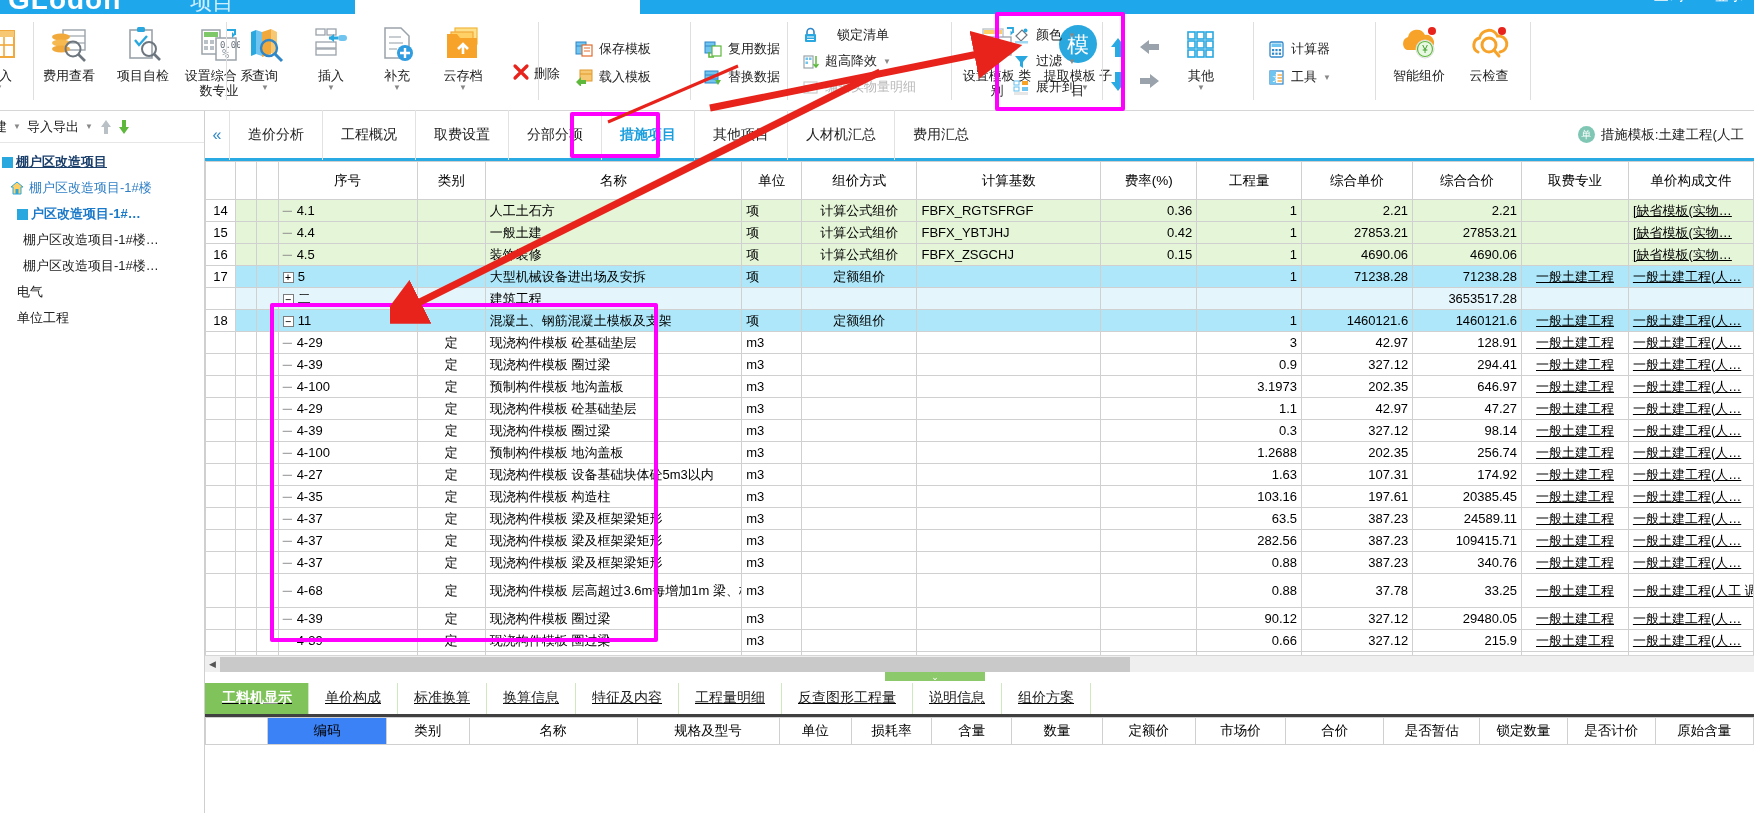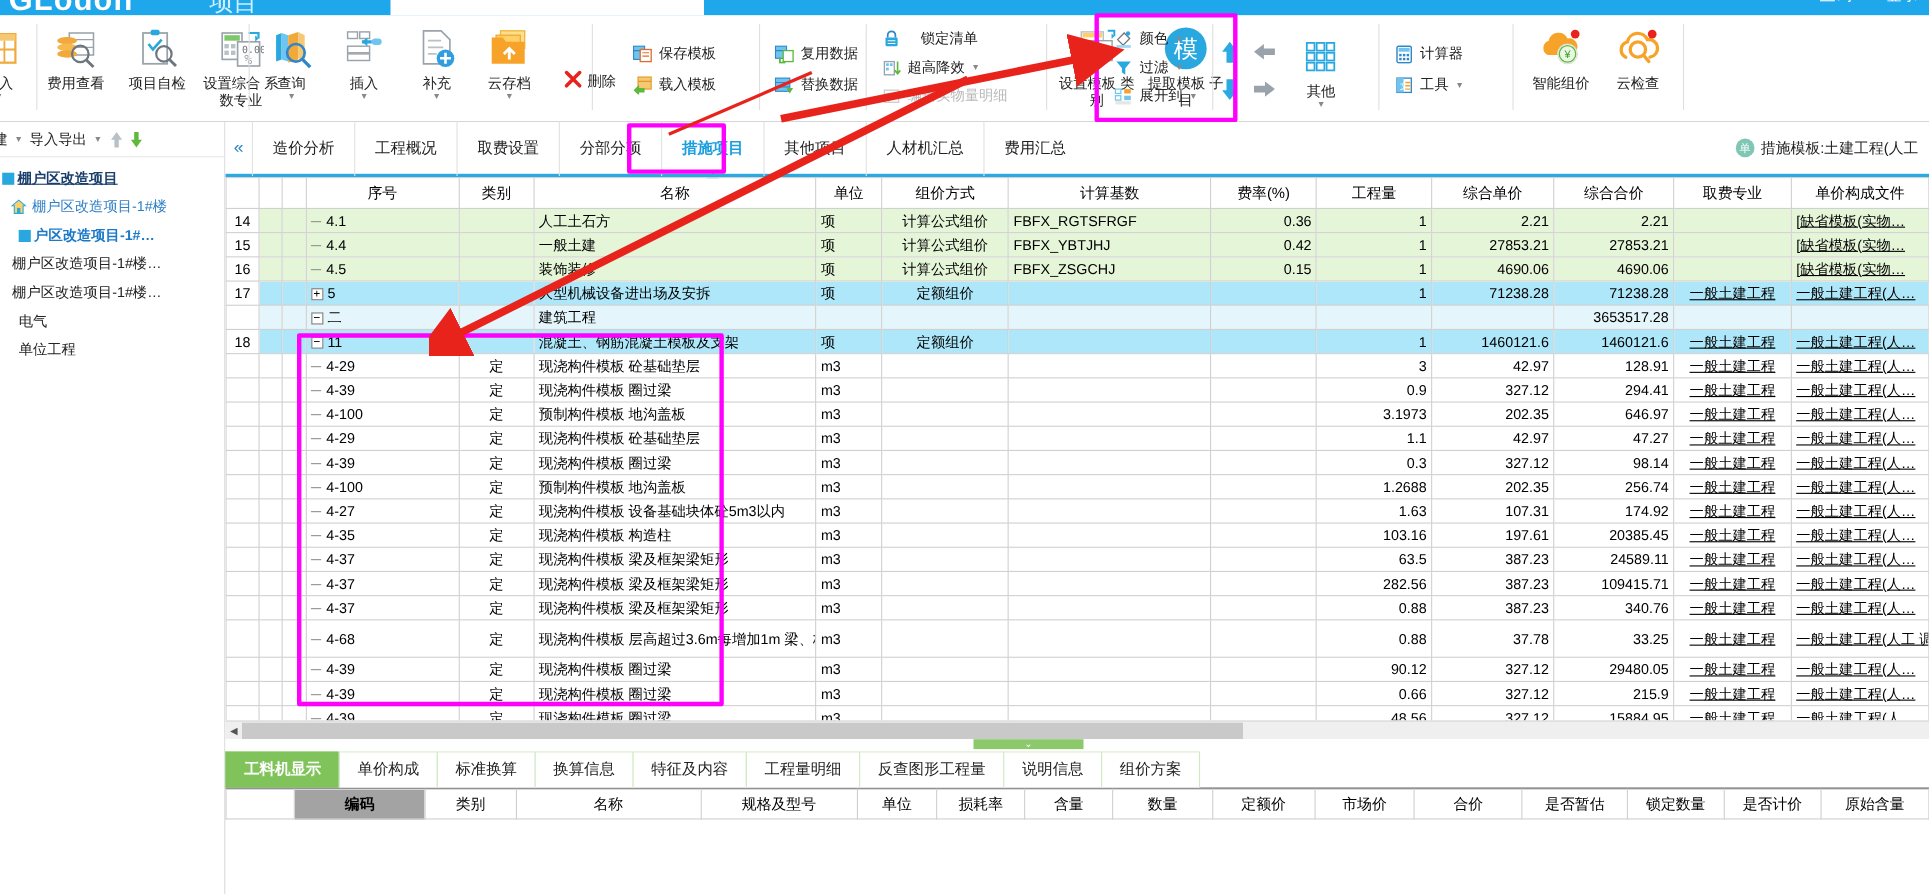--- a/index.html
+++ b/index.html
@@ -102,21 +102,21 @@
     overflow: hidden; cursor: default;
   }
   .lp-row .sq {
     width: 11px; height: 11px; background: #29a8e0; display: inline-block;
     margin-right: 3px; flex: 0 0 auto;
   }
   .lp-row .home { margin-right: 5px; flex: 0 0 auto; }
   .lp-row.root { font-weight: bold; color: #1b3f6b; padding-left: 2px; text-decoration: underline; }
   .lp-row.lv1 { padding-left: 10px; color: #2f7fc6; }
   .lp-row.sel { font-weight: bold; color: #1b79c9; padding-left: 17px; }
-  .lp-row.lv2 { padding-left: 11px; color: #222; }
+  .lp-row.lv2 { padding-left: 23px; color: #222; }
   .lp-row.lv3 { padding-left: 17px; color: #222; }
 
   
   .main {
     position: absolute; top: 111px; left: 205px;
     width: 1549px; height: 702px; background: #ffffff;
   }
   .tabbar {
     position: relative; height: 50px; background: #fff;
     border-bottom: 3px solid #2aaae2; display: flex; align-items: center;
@@ -151,21 +151,21 @@
   
   .gridwrap { position: relative; height: 494px; overflow: hidden; }
   table.grid { border-collapse: collapse; table-layout: fixed; width: 1549px; }
   table.grid th, table.grid td {
     border: 1px solid #d0d0d0; font-size: 13px;
     padding: 0 4px; height: 22px; overflow: hidden; white-space: nowrap;
     font-family: "Liberation Sans", sans-serif;
   }
   table.grid th {
     background: #ffffff; font-weight: normal; text-align: center;
-    height: 28px; font-size: 13.5px;
+    height: 38px; font-size: 13.5px;
   }
   th.basis { background: #fce5bb; font-weight: bold; border-bottom: 3px solid #2aaae2; }
   td.num { text-align: right; font-family: "DejaVu Sans Mono", monospace; font-size: 12px; }
   td.ctr { text-align: center; }
   td.mono { font-family: "DejaVu Sans Mono", monospace; font-size: 12px; }
   tr.green td { background: #e5f5d8; }
   tr.blue td { background: #ade7f9; }
   tr.paleblue td { background: #e4f5fb; }
   tr.white td { background: #ffffff; }
   td.rowno { text-align: center; background: #ffffff !important; color: #000; font-size: 12.5px; }
@@ -196,35 +196,35 @@
     position: relative; height: 11px; background: #ffffff;
   }
   .splitter .handle {
     position: absolute; left: 680px; top: 0; width: 100px; height: 9px;
     background: #8cc96a; display: flex; align-items: center; justify-content: center;
     color: #fff; font-size: 9px; cursor: default;
   }
 
   
   .btabs { display: flex; align-items: flex-end; height: 34px;
-           border-bottom: 1px solid #404040; }
+           border-bottom: 3px solid #404040; text-decoration: underline; }
   .btab {
     height: 33px; padding: 0 16px; display: flex; align-items: center;
     font-size: 14px; color: #222; border: 1px solid #cfe8c0;
     border-bottom: none; background: #ffffff; margin-right: -1px;
     white-space: nowrap; cursor: default;
   }
   .btab.active { background: #7fc35a; color: #ffffff; font-weight: bold;
                  border-color: #7fc35a; }
   table.bgrid { border-collapse: collapse; table-layout: fixed; width: 1549px; }
   table.bgrid th {
     border: 1px solid #d0d0d0; height: 27px; font-size: 13.5px;
     font-weight: normal; background: #ffffff; text-align: center;
   }
-  table.bgrid th.code { background: #a3a3a3; font-weight: bold; }
+  table.bgrid th.code { background: #3b82f6; font-weight: normal; }
 </style>
 </head>
 <body>
 
 <div id="app">
 
   <div class="titlestrip">
     <div class="logo">GLodon</div>
     <div class="projname">项目</div>
     <div class="tabstrip"></div>
@@ -556,21 +556,21 @@
                 <path d="M10 21 l7 -9 h-4 v-10 h-6 v10 h-4 z" fill="#2aaae2"></path>
               </svg>
           </span>
           <span style="width:32px;text-align:center;">
             <svg width="22" height="20" viewBox="0 0 22 20">
                 <path d="M21 10 l-9 -7 v4 h-10 v6 h10 v4 z" fill="#9aa3ab"></path>
               </svg>
           </span>
         </div>
       </div>
-      <div class="bigbtn" style="width:62px;justify-content:center;">
+      <div class="bigbtn" style="width:62px;">
         <span class="ic">
           <svg width="36" height="32" viewBox="0 0 36 32">
             <g fill="none" stroke="#29a8e0" stroke-width="1.6">
               <rect x="5" y="4" width="7" height="7"></rect>
                 <rect x="14" y="4" width="7" height="7"></rect>
                 <rect x="23" y="4" width="7" height="7"></rect>
               <rect x="5" y="13" width="7" height="7"></rect>
                 <rect x="14" y="13" width="7" height="7"></rect>
                 <rect x="23" y="13" width="7" height="7"></rect>
               <rect x="5" y="22" width="7" height="7"></rect>

